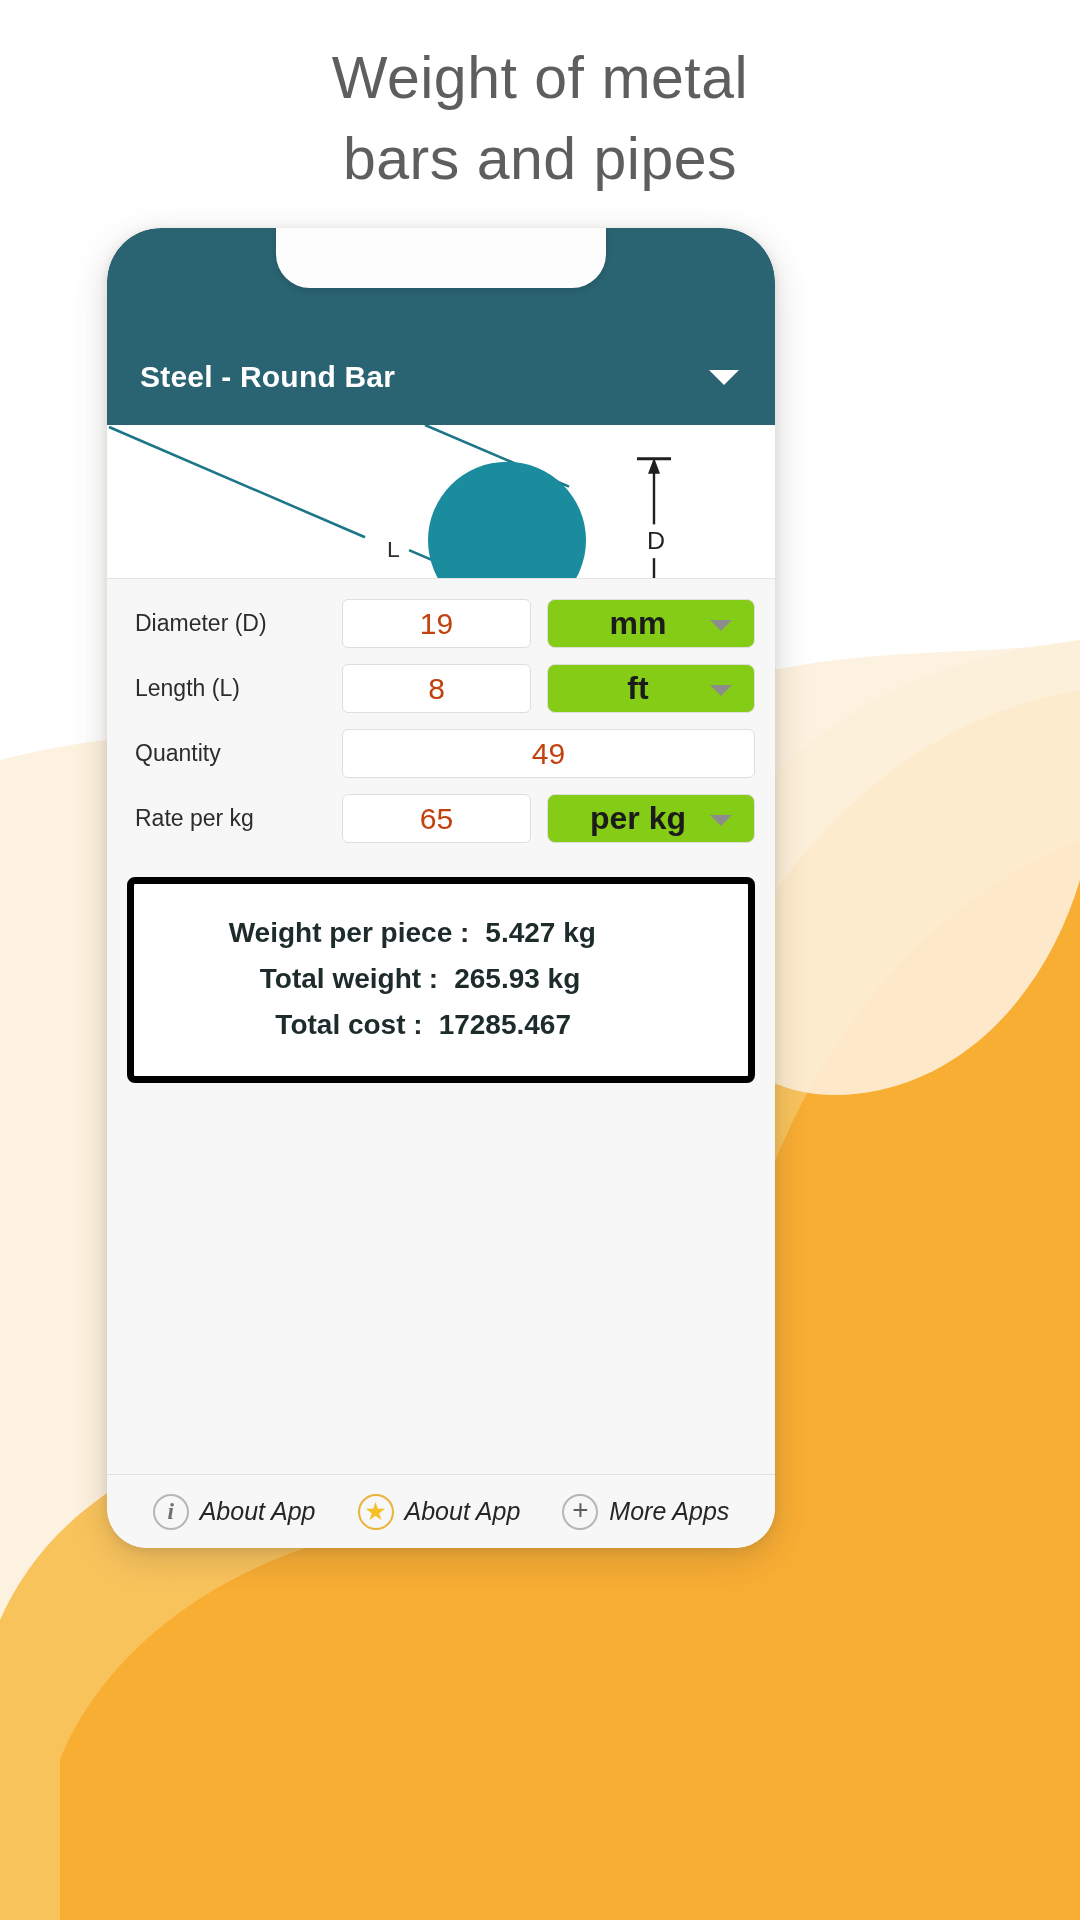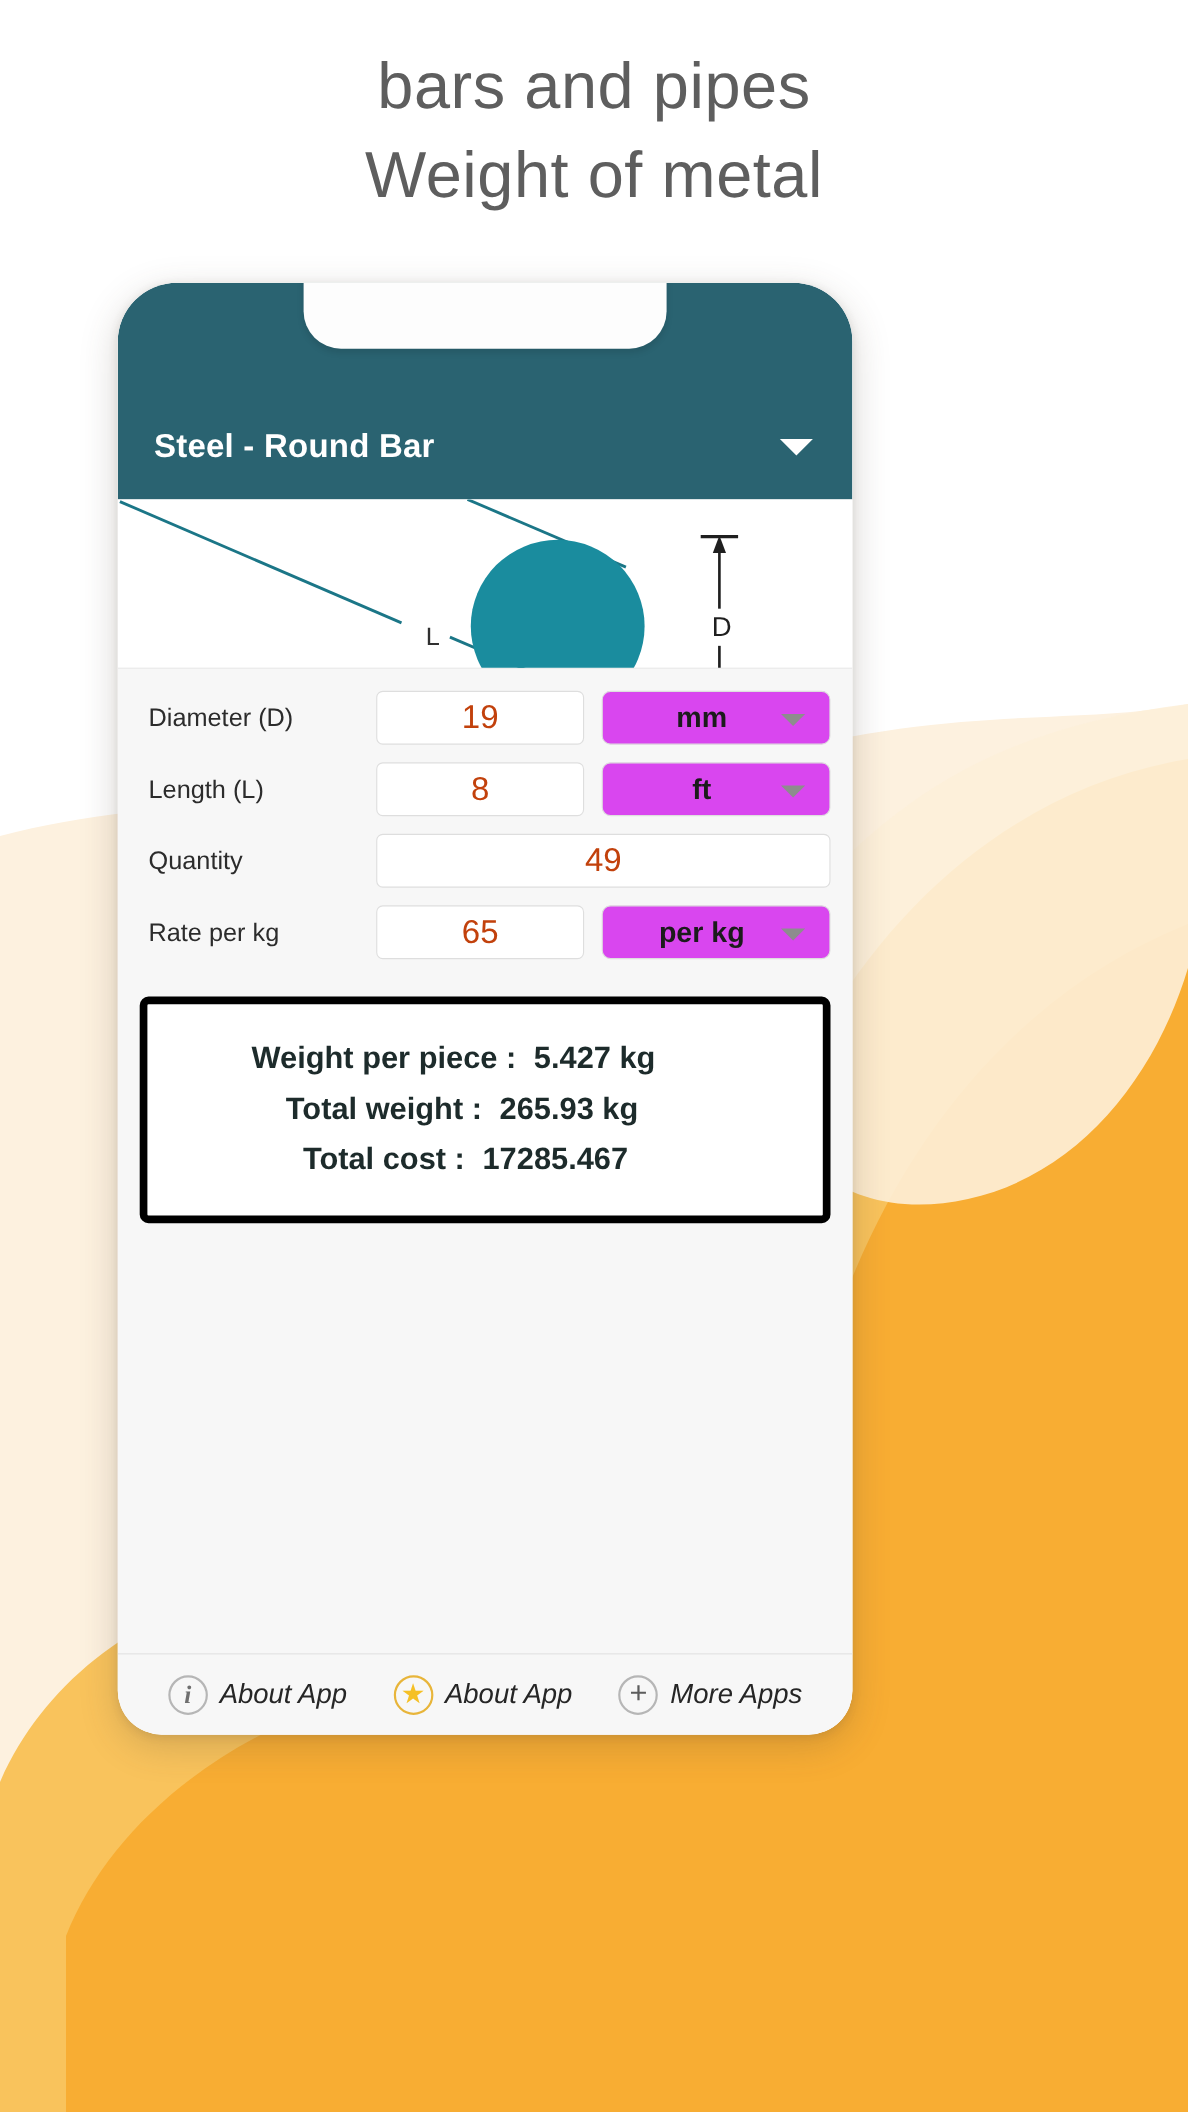--- a/index.html
+++ b/index.html
@@ -21,21 +21,21 @@
     font-size: 59px;
     font-weight: 300;
     line-height: 1.38;
     letter-spacing: 0.5px;
   }
   #headline .hl-line { display: block; }
 
   
   #phone {
     position: absolute;
-    left: 107px; top: 257px;
+    left: 107px; top: 228px;
     width: 668px; height: 1320px;
     z-index: 4;
     border-radius: 54px 54px 40px 40px;
     background: #fdfdfd;
     box-shadow: 0 10px 34px rgba(80,70,55,0.22), 0 2px 8px rgba(80,70,55,0.12);
     overflow: hidden;
   }
   #phone-inner {
     position: absolute; inset: 0;
     border-radius: 54px 54px 40px 40px;
@@ -111,26 +111,26 @@
     flex: 1;
     background: #ffffff;
     border: 1px solid #dedede;
     border-radius: 6px;
     display: flex; align-items: center; justify-content: center;
     font-size: 30px; color: #c2410c; font-weight: 400;
   }
   .txt-input.wide { flex: 1; }
   .unit-select {
     width: 208px; flex: none; margin-left: 16px;
-    background: #d946ef;
+    background: #84cc16;
     border: 1px solid #dedede;
     border-radius: 8px;
     display: flex; align-items: center; justify-content: center;
     position: relative;
-    font-size: 26px; color: #1b1b1b; font-weight: bold;
+    font-size: 32px; color: #1b1b1b; font-weight: bold;
   }
   .unit-select .caret-grey {
     position: absolute; right: 22px; top: 50%; margin-top: -4px;
     width: 0; height: 0;
     border-left: 11px solid transparent;
     border-right: 11px solid transparent;
     border-top: 11px solid #8d8d8d;
   }
   .unit-label { margin-right: 26px; }
 
@@ -197,22 +197,22 @@
     <path d="M0,760 C230,700 460,760 690,690 C860,640 980,660 1080,640 L1080,1920 L0,1920 Z" fill="#fdf1df"></path>
 
     <path d="M1080,690 C900,720 760,860 690,1060 C620,1260 470,1370 250,1430 C120,1466 40,1530 0,1620 L0,1920 L1080,1920 Z" fill="#f9c35c"></path>
     <path d="M1080,840 C930,900 820,1030 760,1200 C700,1370 540,1480 330,1540 C200,1578 100,1660 60,1760 L60,1920 L1080,1920 Z" fill="#f8ad33"></path>
 
     <path d="M1080,640 C960,655 870,690 790,760 C720,820 690,900 700,980 C712,1070 790,1110 880,1090 C980,1068 1050,980 1080,880 Z" fill="#fdf0d9" opacity="0.9"></path>
   </svg>
 </div>
 
 <div id="headline" style="color: rgb(94, 94, 94);">
+  <span class="hl-line">Weight of metal</span>
   <span class="hl-line">bars and pipes</span>
-  <span class="hl-line">Weight of metal</span>
 </div>
 
 <div id="phone">
   <div id="phone-inner">
 
     <div id="app-header">
       <div id="notch"></div>
       <div id="app-title-row">
         <span id="app-title">Steel - Round Bar</span>
         <span class="caret-white"></span>

